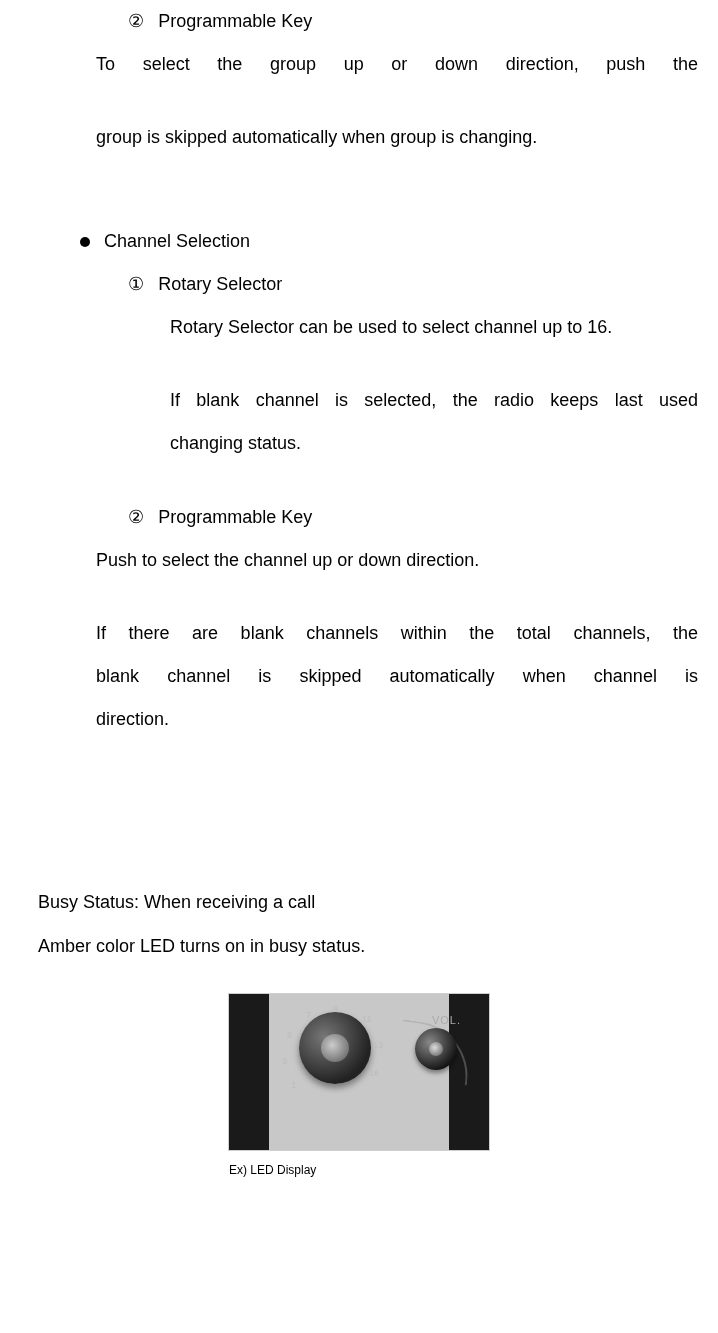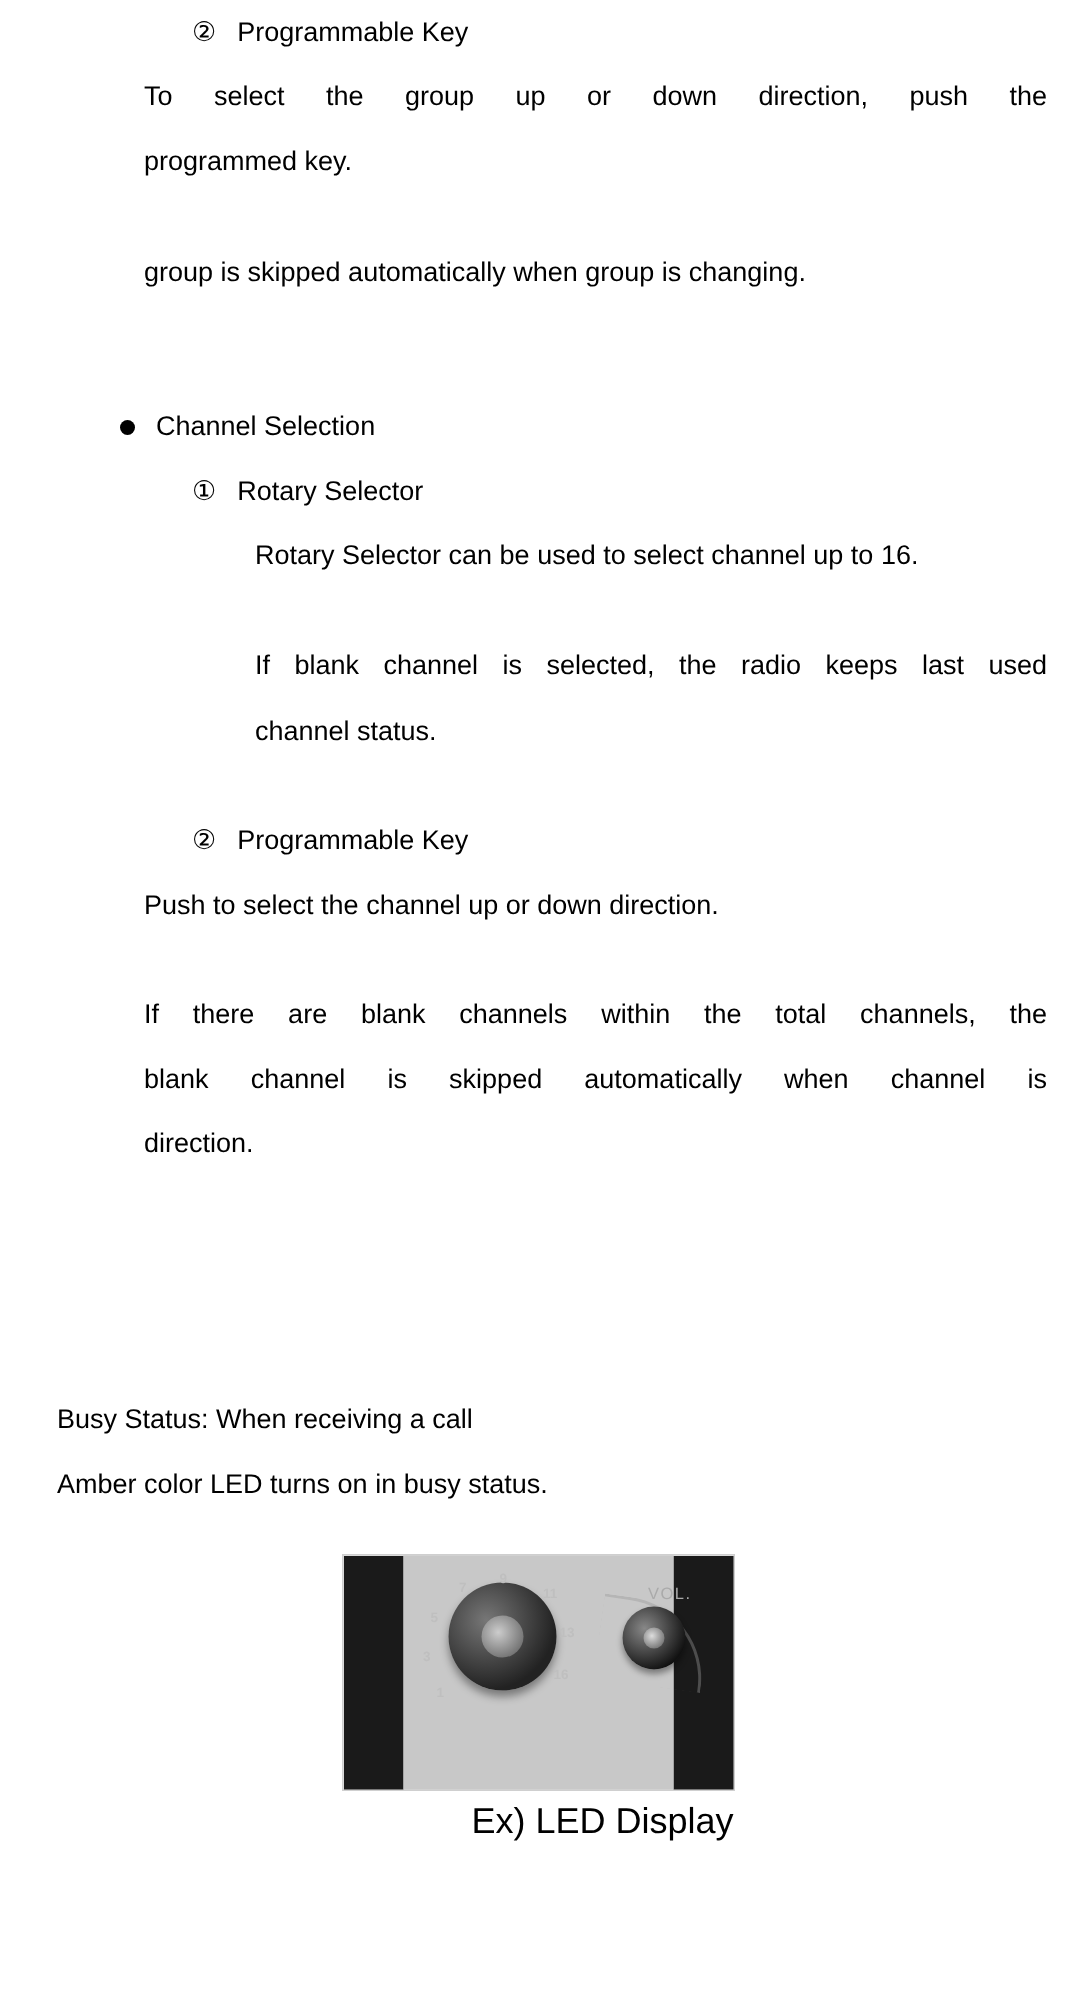--- a/index.html
+++ b/index.html
@@ -109,51 +109,51 @@
     right: 18px; top: 30px;
     width: 70px; height: 55px;
     border: 2px solid #999;
     border-bottom: none;
     border-left: none;
     border-radius: 0 55px 0 0;
     transform: rotate(8deg);
     opacity: 0.4;
   }
   .caption {
-    text-align: right;
-    font-size: 24px;
+    text-align: left;
+    margin-top: 10px;
+    font-size: 12px;
     line-height: 1.8;
   }
 </style>
 </head>
 <body>
 
 <div class="page">
 
   <div class="line indent-a">
     <span class="circ-num">②</span><span>Programmable Key</span>
   </div>
   <div class="line indent-b justify-full">To select the group up or down direction, push the</div>
-  <div class="line indent-b">programmed key.</div>
   <div class="spacer-s"></div>
   <div class="line indent-b">group is skipped automatically when group is changing.</div>
 
   <div class="spacer-m"></div>
 
   <div class="line bullet-line">
     <span class="bullet"></span><span>Channel Selection</span>
   </div>
 
   <div class="line indent-a">
     <span class="circ-num">①</span><span>Rotary Selector</span>
   </div>
   <div class="line indent-c">Rotary Selector can be used to select channel up to 16.</div>
   <div class="spacer-s"></div>
   <div class="line indent-c justify-full">If blank channel is selected, the radio keeps last used</div>
-  <div class="line indent-c">channel status.</div>
+  <div class="line indent-c">changing status.</div>
 
   <div class="spacer-s"></div>
 
   <div class="line indent-a">
     <span class="circ-num">②</span><span>Programmable Key</span>
   </div>
   <div class="line indent-b">Push to select the channel up or down direction.</div>
   <div class="spacer-s"></div>
   <div class="line indent-b justify-full">If there are blank channels within the total channels, the</div>
   <div class="line indent-b justify-full">blank channel is skipped automatically when channel is</div>

